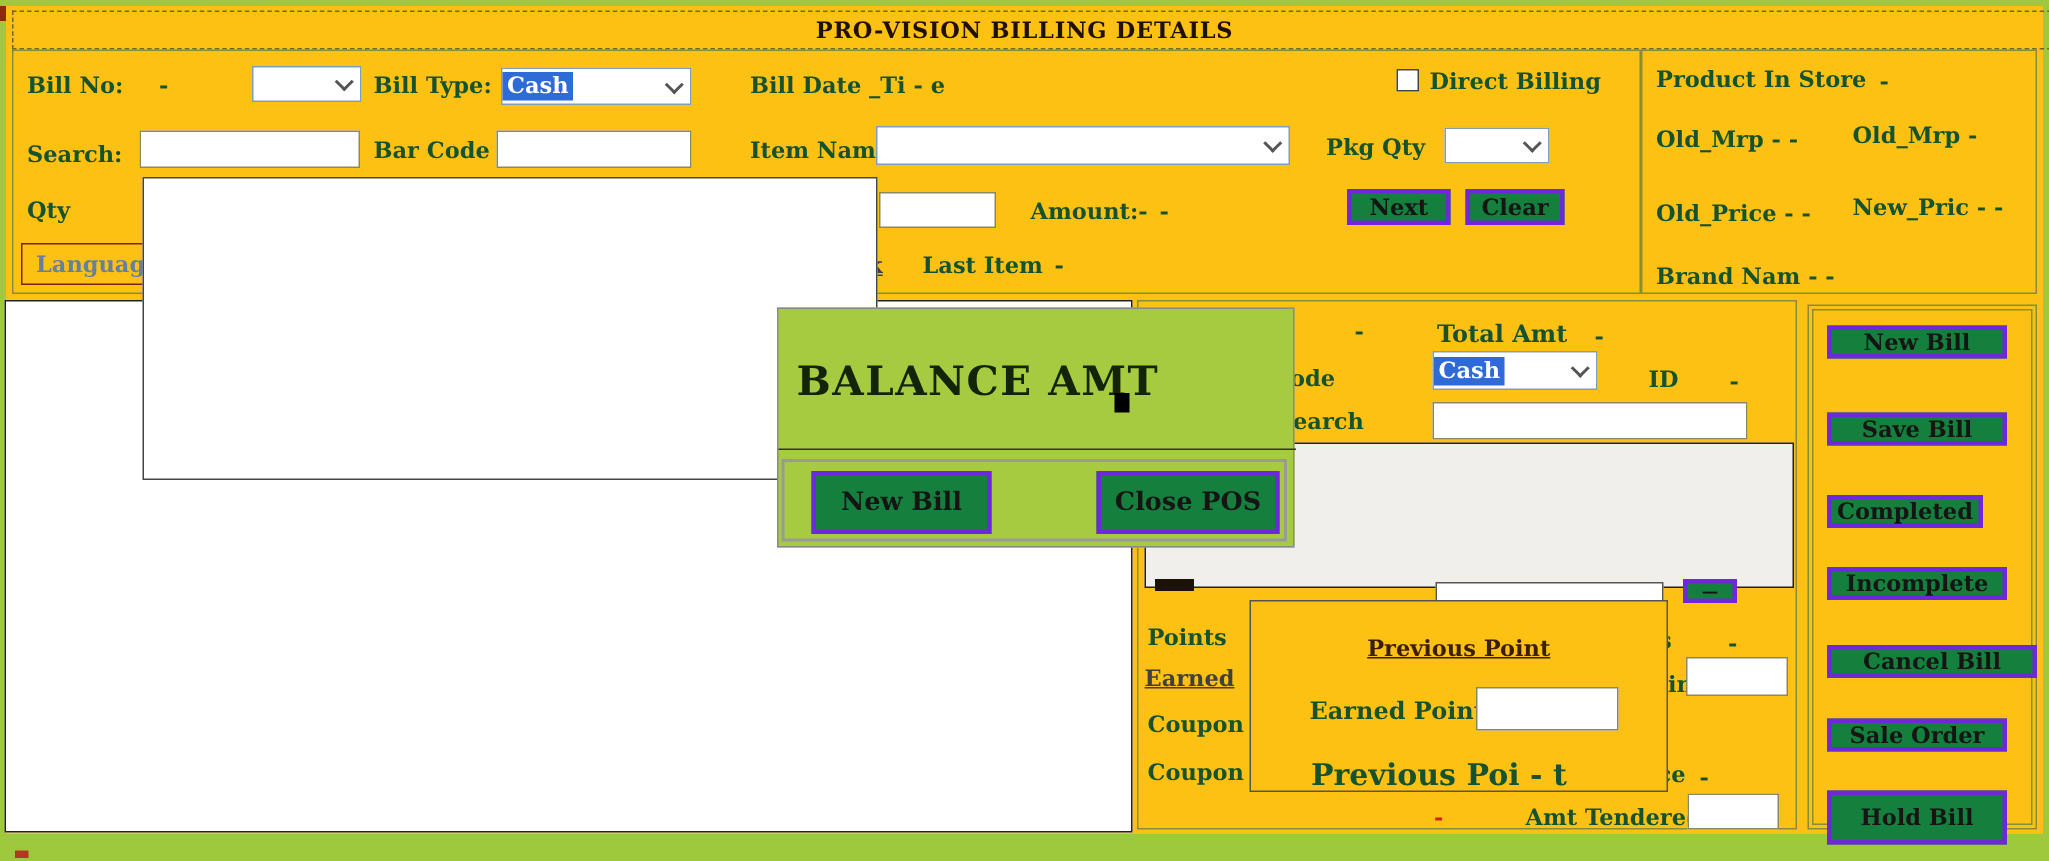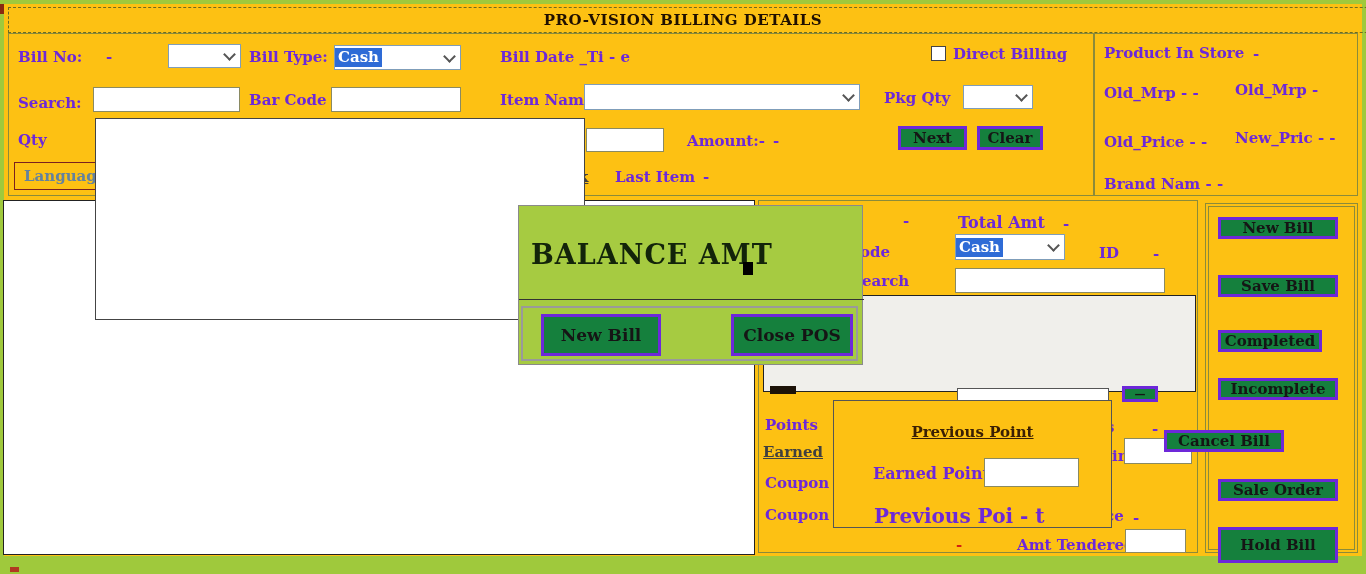--- a/index.html
+++ b/index.html
@@ -3,21 +3,21 @@
 <meta charset="utf-8">
 <style>
   html,body{margin:0;padding:0;background:#777;}
   .screen{position:relative;width:1366px;height:574px;background:#9FC93C;
           font-family:"DejaVu Serif",serif;overflow:hidden;}
   .abs{position:absolute;}
   .window{position:absolute;left:4px;top:4px;width:1358px;height:552px;background:#FDC113;}
   .titlebar{position:absolute;left:4px;top:3px;width:1348px;height:24px;
             border:1px dashed #6b6b22;text-align:center;padding-right:190px;
             font-size:15px;font-weight:bold;color:#201000;line-height:24px;letter-spacing:.5px;}
-  .lbl{position:absolute;font-weight:bold;color:#6d28d9;font-size:15px;white-space:nowrap;line-height:18px;}
+  .lbl{position:absolute;font-weight:bold;color:#14532d;font-size:15px;white-space:nowrap;line-height:18px;}
   .input{position:absolute;background:#fff;border:1px solid #8a8a62;box-sizing:border-box;}
   .combo{position:absolute;background:#fff;border:1px solid #7f9db9;box-sizing:border-box;
          display:flex;align-items:center;}
   .combo .sel{background:#2E6BD6;color:#fff;font-weight:bold;font-size:15px;padding:0 3px;line-height:19px;}
   .chev{width:7px;height:7px;border-left:2px solid #555;border-bottom:2px solid #555;
         transform:rotate(-45deg);margin-left:auto;margin-right:6px;margin-bottom:3px;}
   .btn{position:absolute;background:#15803d;border:3px solid #6d28d9;box-sizing:border-box;
        display:flex;align-items:center;justify-content:center;font-weight:bold;color:#151515;
        font-size:15px;white-space:nowrap;cursor:default;}
   .panelb{position:absolute;border:1px solid #8B8B3A;box-sizing:border-box;}
@@ -130,21 +130,21 @@
   <div class="lbl" style="left:765px;top:536px;margin-top:44px;">Amount</div>
   <div class="lbl red" style="left:956px;top:536px;">-</div>
   <div class="lbl" style="left:1017px;top:536px;">Amt Tendered</div>
   <div class="input" style="left:1125px;top:529px;width:61px;height:24px;z-index:2;"></div>
 
   <div class="panelb" style="left:1205px;top:203px;width:153px;height:350px;outline:1px solid #8B8B3A;outline-offset:-4px;"></div>
   <div class="btn" style="left:1218px;top:217px;width:120px;height:22px;">New Bill</div>
   <div class="btn" style="left:1218px;top:275px;width:120px;height:22px;">Save Bill</div>
   <div class="btn" style="left:1218px;top:330px;width:104px;height:22px;">Completed</div>
   <div class="btn" style="left:1218px;top:378px;width:120px;height:22px;">Incomplete</div>
-  <div class="btn" style="left:1164px;top:430px;width:120px;height:22px;">Cancel Bill</div>
+  <div class="btn" style="left:1218px;top:430px;width:140px;height:22px;">Cancel Bill</div>
   <div class="btn" style="left:1218px;top:479px;width:120px;height:22px;">Sale Order</div>
   <div class="btn" style="left:1218px;top:527px;width:120px;height:36px;">Hold Bill</div>
 
   <div class="whitebox" style="left:95px;top:118px;width:490px;height:202px;border-color:#444;z-index:5;"></div>
 
   <div class="abs" style="left:833px;top:400px;width:279px;height:128px;background:#FDC113;border:1px solid #555;box-sizing:border-box;z-index:6;">
     <div class="lbl" style="left:0;top:22px;width:100%;text-align:center;text-decoration:underline;color:#3A1F04;">Previous Point</div>
     <div class="lbl" style="left:39px;top:64px;font-size:16px;">Earned Point</div>
     <div class="input" style="left:150px;top:57px;width:95px;height:29px;"></div>
     <div class="lbl" style="left:40px;top:106px;font-size:20px;">Previous Poi - t</div>

